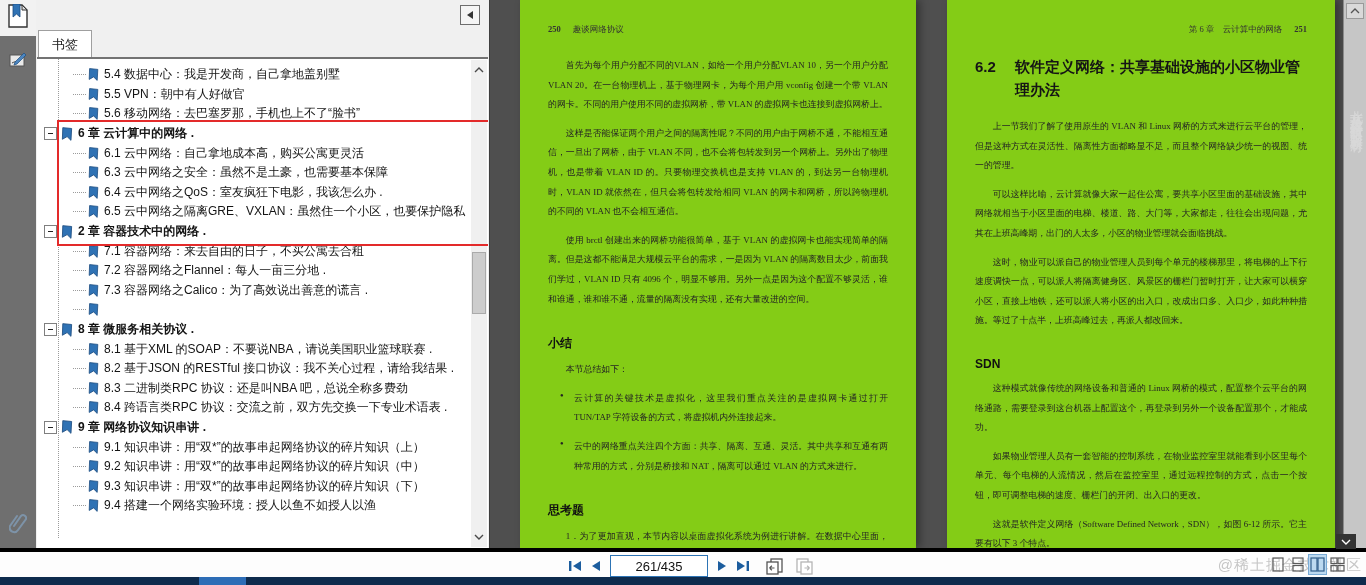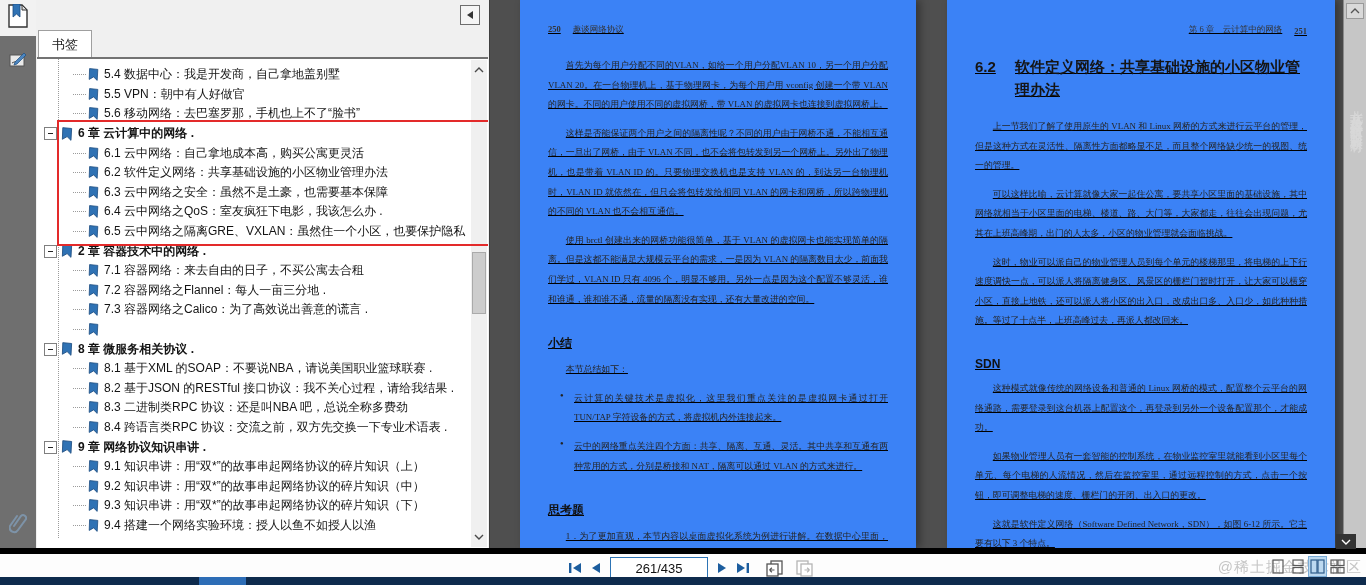--- a/index.html
+++ b/index.html
@@ -38,50 +38,50 @@
   .red-box{position:absolute;left:20px;top:61px;width:432px;height:122px;border:2px solid #e32a2a;
            z-index:6;pointer-events:none;}
   .tree-scroll{position:absolute;top:1px;right:1px;bottom:1px;width:16px;background:#f0f0f0;z-index:2;}
   .scroll-arrow{position:absolute;left:0;width:16px;height:16px;display:flex;align-items:center;justify-content:center;}
   .scroll-arrow.up{top:2px;}
   .scroll-arrow.down{bottom:2px;}
   .scroll-thumb{position:absolute;left:1px;top:192px;width:14px;height:62px;background:#cdcdcd;border:1px solid #aaa;box-sizing:border-box;}
 
   
   .viewer{position:absolute;left:490px;top:0;width:876px;height:548px;background:#4f4f4f;overflow:hidden;}
-  .page{position:absolute;top:0;height:548px;background:#3b82f6;overflow:hidden;
-        box-shadow:4px 0 8px rgba(0,0,0,.35);text-decoration:underline;}
+  .page{position:absolute;top:0;height:548px;background:#84cc16;overflow:hidden;
+        box-shadow:4px 0 8px rgba(0,0,0,.35);}
   .page.pleft{left:30px;width:396px;}
   .page.pright{left:457px;width:388px;}
   .page-inner{padding:24px 28px 0 28px;}
   .run-head{display:flex;align-items:baseline;font:8.5px "Liberation Serif","DejaVu Serif",serif;color:#333;
             margin-bottom:20px;}
   .run-head .num{font-weight:bold;margin-right:12px;}
-  .run-head.right{justify-content:flex-end;align-items:flex-end;}
+  .run-head.right{justify-content:flex-end;}
   .run-head.right .num{margin:0 0 0 12px;}
   .para{font:8.9px/2.2 "Liberation Serif","DejaVu Serif",serif;color:#242424;text-align:justify;
         text-indent:2em;margin:8px 0 9px 0;}
   .para.bullet{text-indent:0;padding-left:26px;position:relative;}
   .para.bullet::before{content:"\25CF";position:absolute;left:12px;top:0;font-size:6px;}
   .ph2{font:bold 12px "Liberation Sans",sans-serif;color:#111;margin:26px 0 7px 0;}
   .sec-head{display:flex;font:bold 15px/1.5 "Liberation Sans",sans-serif;color:#151515;margin:8px 0 16px 0;}
   .sec-num{flex:none;width:40px;}
   .sec-title{width:296px;}
 
   
   .doc-scroll{position:absolute;left:853px;top:0;width:23px;height:548px;background:#c6c6c6;
               border-left:1px solid #8a8a8a;box-sizing:border-box;}
   .doc-scroll .v-watermark{position:absolute;top:100px;left:3px;writing-mode:vertical-rl;
               font-size:13px;letter-spacing:2px;color:#d8d8d8;}
   .doc-scroll .up-btn{position:absolute;top:3px;left:2px;width:18px;height:16px;background:#d9d9d9;
               border:1px solid #9a9a9a;box-sizing:border-box;display:flex;align-items:center;justify-content:center;}
 
   
   .status-strip{position:absolute;left:0;top:548px;width:1366px;height:29px;background:#fdfdfd;
-                border-top:6px solid #000000;box-sizing:border-box;z-index:5;}
+                border-top:4px solid #000000;box-sizing:border-box;z-index:5;}
   .nav{position:absolute;left:568px;top:2px;height:24px;display:flex;align-items:center;gap:9px;}
   .nav .btn{display:flex;align-items:center;justify-content:center;cursor:pointer;}
   .page-box{width:98px;height:22px;border:1px solid #2d74b5;background:#fff;text-align:center;
             font:13px "Liberation Sans",sans-serif;color:#111;box-sizing:border-box;padding:0;}
   .view-icons{position:absolute;right:20px;top:3px;display:flex;gap:3px;z-index:3;}
   .vm{width:17px;height:19px;display:flex;align-items:center;justify-content:center;}
   .vm.active{background:#bcd9f0;outline:1px solid #79abd6;}
   .wm-bottom{position:absolute;right:4px;top:4px;font-size:15px;color:#c6c6c6;letter-spacing:1px;z-index:1;}
   .chev-box{position:absolute;left:1336px;top:534px;width:20px;height:15px;background:#333;z-index:6;
             display:flex;align-items:center;justify-content:center;}
@@ -185,29 +185,20 @@
         <span>6 章 云计算中的网络 .</span>
       </div>
       <div class="bm-row lvl2">
         <span class="stub"></span>
         <span class="bm-icon">
           <svg width="11" height="13" viewBox="0 0 11 13">
             <path d="M1.6 0.6 L9.8 1.4 L9.2 12.4 L5.6 8.9 L1.2 11.4 Z" fill="#2f72b4" stroke="#1d4d80" stroke-width="0.8"></path>
           </svg>
         </span>
         <span>6.1 云中网络：自己拿地成本高，购买公寓更灵活</span>
-      </div>
-      <div class="bm-row lvl2">
-        <span class="stub"></span>
-        <span class="bm-icon">
-          <svg width="11" height="13" viewBox="0 0 11 13">
-            <path d="M1.6 0.6 L9.8 1.4 L9.2 12.4 L5.6 8.9 L1.2 11.4 Z" fill="#2f72b4" stroke="#1d4d80" stroke-width="0.8"></path>
-          </svg>
-        </span>
-        <span>6.2 软件定义网络：共享基础设施的小区物业管理办法</span>
       </div>
       <div class="bm-row lvl2">
         <span class="stub"></span>
         <span class="bm-icon">
           <svg width="11" height="13" viewBox="0 0 11 13">
             <path d="M1.6 0.6 L9.8 1.4 L9.2 12.4 L5.6 8.9 L1.2 11.4 Z" fill="#2f72b4" stroke="#1d4d80" stroke-width="0.8"></path>
           </svg>
         </span>
         <span>6.3 云中网络之安全：虽然不是土豪，也需要基本保障</span>
       </div>

